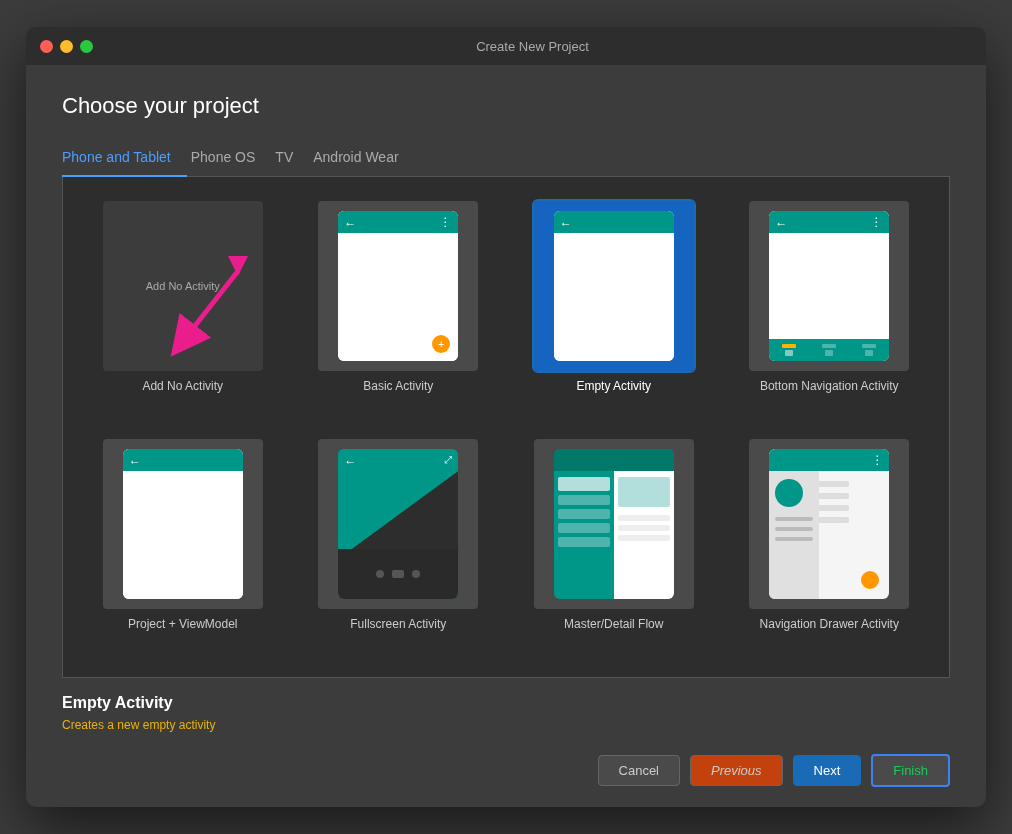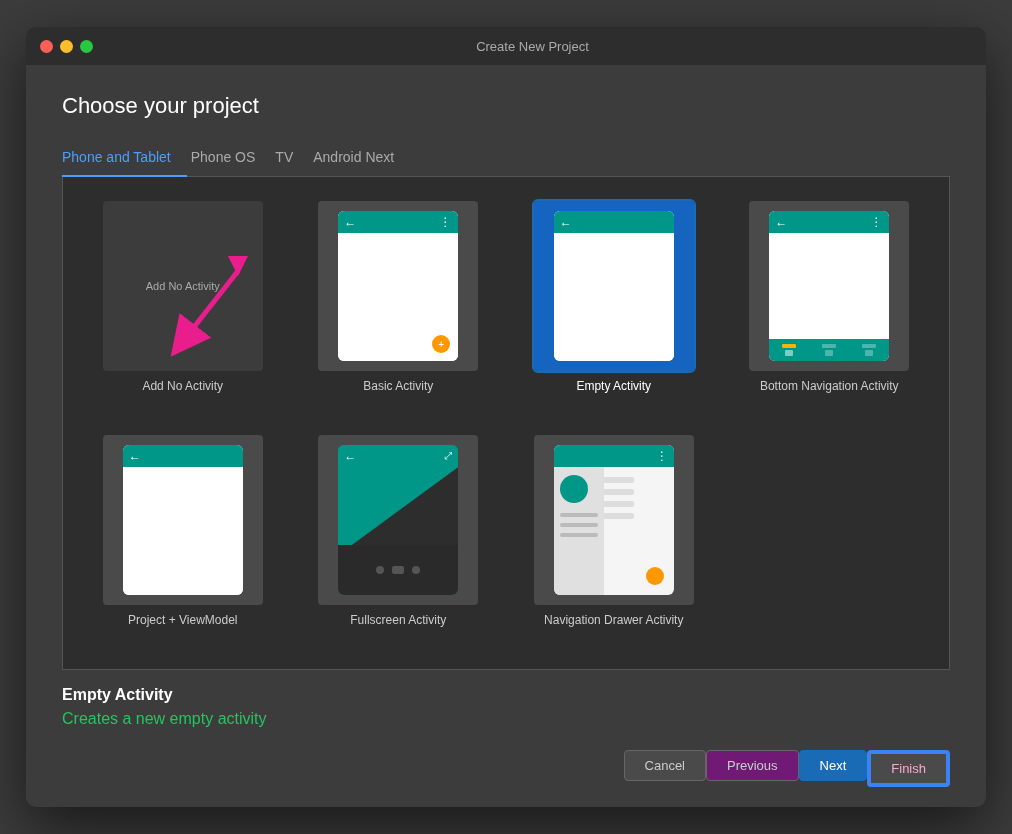--- a/index.html
+++ b/index.html
@@ -327,59 +327,61 @@
     .description-area {
       padding: 16px 0 12px 0;
     }
     .desc-title {
       color: #ffffff;
       font-size: 16px;
       font-weight: 600;
       margin-bottom: 6px;
     }
     .desc-text {
-      color: #22c55e;
-      font-size: 16px;
+      color: #eab308;
+      font-size: 12px;
     }
 
     
     .bottom-bar {
       display: flex;
       justify-content: flex-end;
-      align-items: flex-start;
+      align-items: center;
+      gap: 10px;
       padding: 10px 0 0 0;
       flex-shrink: 0;
     }
     .btn {
       padding: 7px 20px;
       border-radius: 4px;
       font-size: 13px;
       cursor: pointer;
       border: none;
       outline: none;
     }
     .btn-cancel {
       background: #4a4a4a;
       color: #ccc;
       border: 1px solid #666;
     }
     .btn-previous {
-      background: #701a75;
+      background: #c2410c;
       color: #ccc;
       border: 1px solid #666;
+      font-style: italic;
     }
     .btn-next {
       background: #1a6bb5;
       color: white;
       border: 1px solid #1a6bb5;
     }
     .btn-finish {
       background: #4a4a4a;
-      color: #f9a8d4;
-      border: 4px solid #3b82f6;
+      color: #22c55e;
+      border: 2px solid #3b82f6;
     }
 
     .md-mockup-wrap {
       width: 120px;
       height: 150px;
       border-radius: 6px;
       overflow: hidden;
       position: relative;
       background: #009688;
     }
@@ -441,21 +443,21 @@
     <span class="titlebar-text">Create New Project</span>
   </div>
 
   <div class="content">
     <div class="page-title">Choose your project</div>
 
     <div class="tabs">
       <div class="tab active">Phone and Tablet</div>
       <div class="tab">Phone OS</div>
       <div class="tab">TV</div>
-      <div class="tab">Android Next</div>
+      <div class="tab">Android Wear</div>
     </div>
 
     <div class="grid-area">
 
       <div class="card">
         <div class="card-preview no-activity-preview" style="background:#3c3c3c; width:160px; height:170px; position:relative;">
           <span style="color:#aaa; font-size:11px; position:absolute; top:50%; left:50%; transform:translate(-50%,-50%); white-space:nowrap; z-index:2;">Add No Activity</span>
 
           <svg width="110" height="120" viewBox="0 0 110 120" style="position:absolute;bottom:0;right:0;">
             <defs>
@@ -553,20 +555,41 @@
                 <div class="fs-home-dot"></div>
                 <div class="fs-home-dot" style="border-radius:2px;width:12px;height:8px;background:#555;"></div>
                 <div class="fs-home-dot"></div>
               </div>
             </div>
           </div>
         </div>
         <span class="card-label">Fullscreen Activity</span>
       </div>
 
+      <div class="card">
+        <div class="card-preview" style="background:#4a4a4a;">
+          <div class="md-mockup-wrap">
+            <div class="md-top"></div>
+            <div class="md-left-list">
+              <div class="md-list-item" style="background:#b2dfdb;height:14px;"></div>
+              <div class="md-list-item" style="background:rgba(255,255,255,0.3);"></div>
+              <div class="md-list-item" style="background:rgba(255,255,255,0.3);"></div>
+              <div class="md-list-item" style="background:rgba(255,255,255,0.3);"></div>
+              <div class="md-list-item" style="background:rgba(255,255,255,0.3);"></div>
+            </div>
+            <div class="md-right-panel">
+              <div class="md-right-block"></div>
+              <div class="md-right-line"></div>
+              <div class="md-right-line"></div>
+              <div class="md-right-line"></div>
+            </div>
+          </div>
+        </div>
+        <span class="card-label">Master/Detail Flow</span>
+      </div>
 
       <div class="card">
         <div class="card-preview" style="background:#4a4a4a;">
           <div class="nd-mockup">
             <div class="nd-topbar">
               <span class="nd-menu">⋮</span>
             </div>
             <div class="nd-body">
               <div class="nd-line"></div>
               <div class="nd-line"></div>

